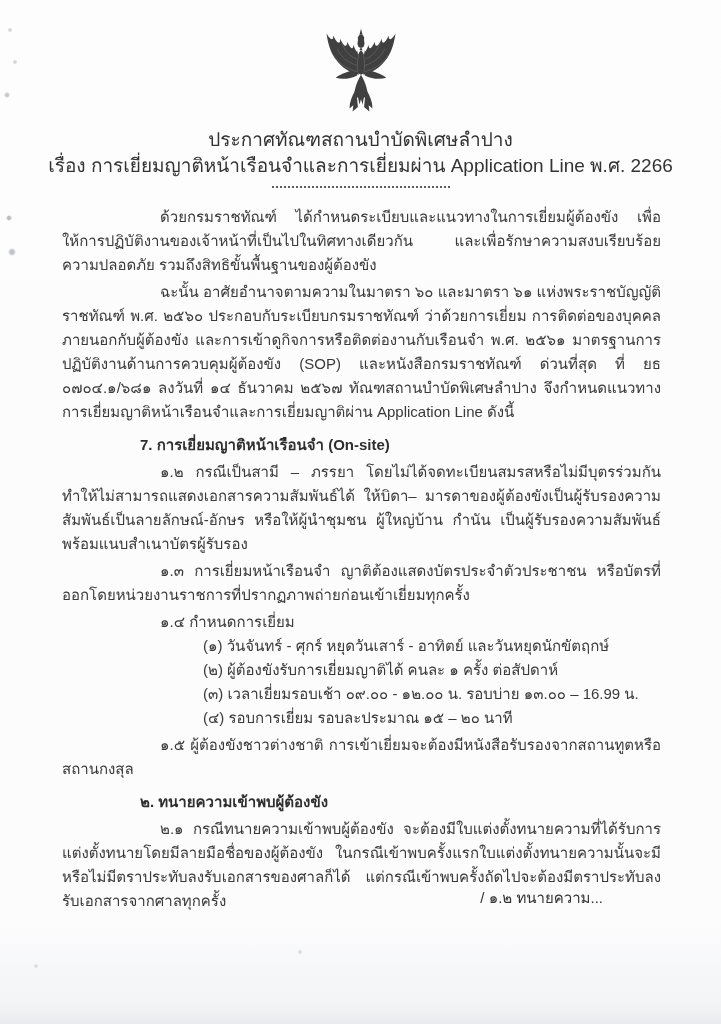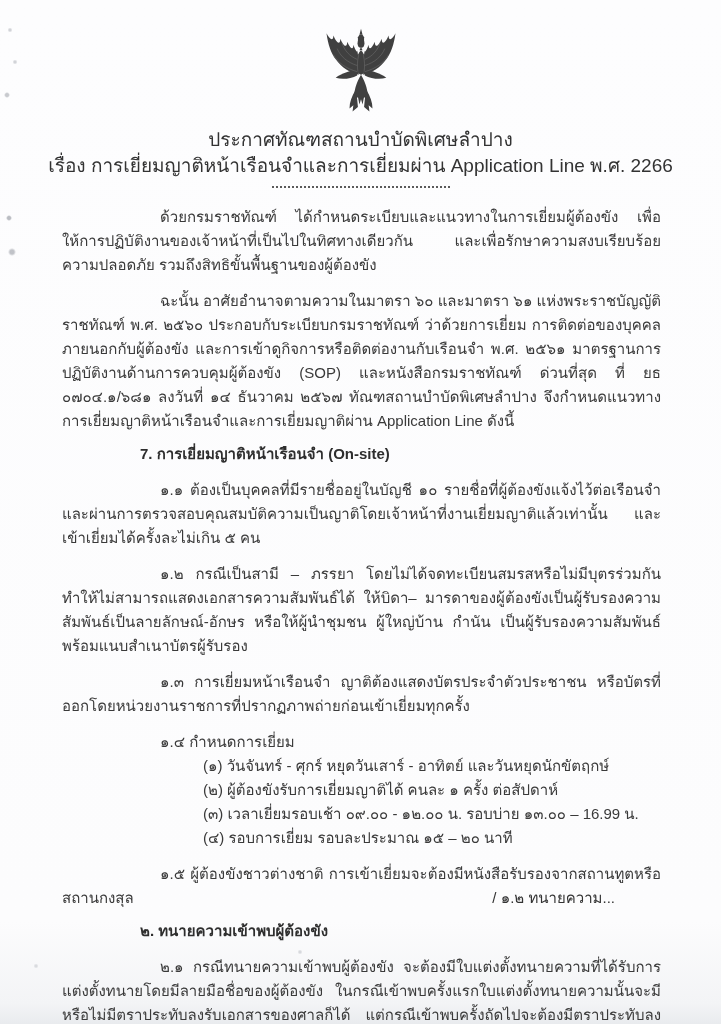--- a/index.html
+++ b/index.html
@@ -46,36 +46,36 @@
     padding: 17px 60px 0 62px;
     text-align: left;
   }
   .content p {
     margin: 0;
     font-size: 15px;
     line-height: 24px;
     text-align: justify;
   }
   p.indent { text-indent: 98px; }
-  p.item   { margin-top: 12px; }
+  p.item   { margin-top: 3px; }
   p.sec-heading {
     margin-top: 9px;
     padding-left: 78px;
     font-weight: bold;
     color: #2e2e2e;
     text-align: left;
   }
   p.subitem {
     padding-left: 141px;
     text-align: left;
   }
   .footer-mark {
     position: absolute;
     top: 886px;
-    right: 106px;
+    right: 118px;
     font-size: 15px;
     color: #333333;
   }
 </style>
 </head>
 <body>
 
 <div class="paper">
 
   <div class="emblem-wrap">
@@ -131,21 +131,20 @@
     <div class="title">เรื่อง การเยี่ยมญาติหน้าเรือนจำและการเยี่ยมผ่าน Application Line พ.ศ. 2266</div>
     <div class="dotline"></div>
   </div>
 
   <div class="content">
     <p class="indent">ด้วยกรมราชทัณฑ์ ได้กำหนดระเบียบและแนวทางในการเยี่ยมผู้ต้องขัง เพื่อให้การปฏิบัติงานของเจ้าหน้าที่เป็นไปในทิศทางเดียวกัน และเพื่อรักษาความสงบเรียบร้อย ความปลอดภัย รวมถึงสิทธิขั้นพื้นฐานของผู้ต้องขัง</p>
     <p class="indent item">ฉะนั้น อาศัยอำนาจตามความในมาตรา ๖๐ และมาตรา ๖๑ แห่งพระราชบัญญัติราชทัณฑ์ พ.ศ. ๒๕๖๐ ประกอบกับระเบียบกรมราชทัณฑ์ ว่าด้วยการเยี่ยม การติดต่อของบุคคลภายนอกกับผู้ต้องขัง และการเข้าดูกิจการหรือติดต่องานกับเรือนจำ พ.ศ. ๒๕๖๑ มาตรฐานการปฏิบัติงานด้านการควบคุมผู้ต้องขัง (SOP) และหนังสือกรมราชทัณฑ์ ด่วนที่สุด ที่ ยธ ๐๗๐๔.๑/๖๘๑ ลงวันที่ ๑๔ ธันวาคม ๒๕๖๗ ทัณฑสถานบำบัดพิเศษลำปาง จึงกำหนดแนวทางการเยี่ยมญาติหน้าเรือนจำและการเยี่ยมญาติผ่าน Application Line ดังนี้</p>
 
     <p class="sec-heading">7. การเยี่ยมญาติหน้าเรือนจำ (On-site)</p>
 
-    <p class="indent item">๑.๑ ต้องเป็นบุคคลที่มีรายชื่ออยู่ในบัญชี ๑๐ รายชื่อที่ผู้ต้องขังแจ้งไว้ต่อเรือนจำ และผ่านการตรวจสอบคุณสมบัติความเป็นญาติโดยเจ้าหน้าที่งานเยี่ยมญาติแล้วเท่านั้น และเข้าเยี่ยมได้ครั้งละไม่เกิน ๕ คน</p>
     <p class="indent item">๑.๒ กรณีเป็นสามี – ภรรยา โดยไม่ได้จดทะเบียนสมรสหรือไม่มีบุตรร่วมกันทำให้ไม่สามารถแสดงเอกสารความสัมพันธ์ได้ ให้บิดา– มารดาของผู้ต้องขังเป็นผู้รับรองความสัมพันธ์เป็นลายลักษณ์-อักษร หรือให้ผู้นำชุมชน ผู้ใหญ่บ้าน กำนัน เป็นผู้รับรองความสัมพันธ์พร้อมแนบสำเนาบัตรผู้รับรอง</p>
     <p class="indent item">๑.๓ การเยี่ยมหน้าเรือนจำ ญาติต้องแสดงบัตรประจำตัวประชาชน หรือบัตรที่ออกโดยหน่วยงานราชการที่ปรากฏภาพถ่ายก่อนเข้าเยี่ยมทุกครั้ง</p>
     <p class="indent item">๑.๔ กำหนดการเยี่ยม</p>
 
     <p class="subitem">(๑) วันจันทร์ - ศุกร์  หยุดวันเสาร์ - อาทิตย์ และวันหยุดนักขัตฤกษ์</p>
     <p class="subitem">(๒) ผู้ต้องขังรับการเยี่ยมญาติได้ คนละ ๑ ครั้ง ต่อสัปดาห์</p>
     <p class="subitem">(๓) เวลาเยี่ยมรอบเช้า ๐๙.๐๐ - ๑๒.๐๐ น. รอบบ่าย ๑๓.๐๐ – 16.99 น.</p>
     <p class="subitem">(๔) รอบการเยี่ยม รอบละประมาณ ๑๕ – ๒๐ นาที</p>
 
     <p class="indent item">๑.๕ ผู้ต้องขังชาวต่างชาติ การเข้าเยี่ยมจะต้องมีหนังสือรับรองจากสถานทูตหรือสถานกงสุล</p>

